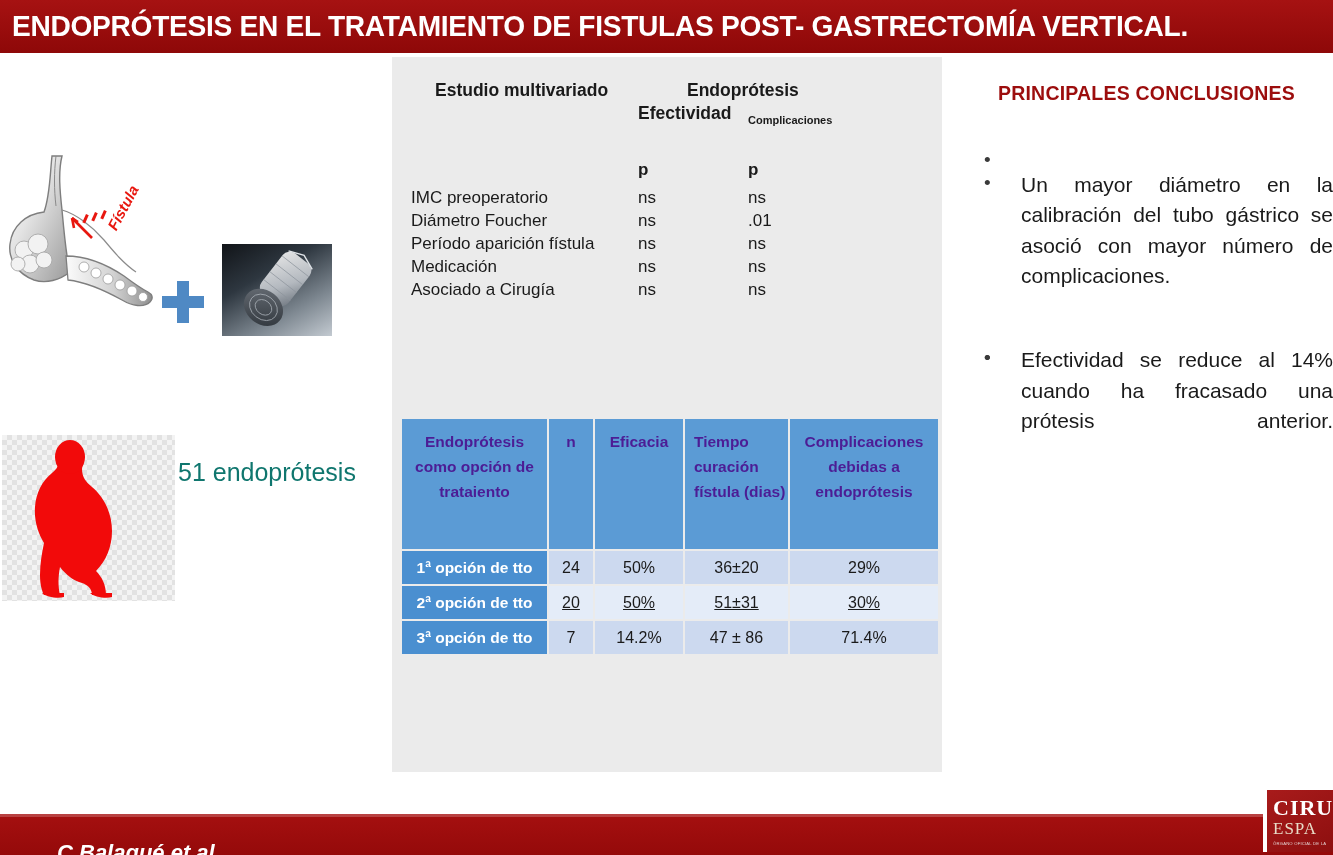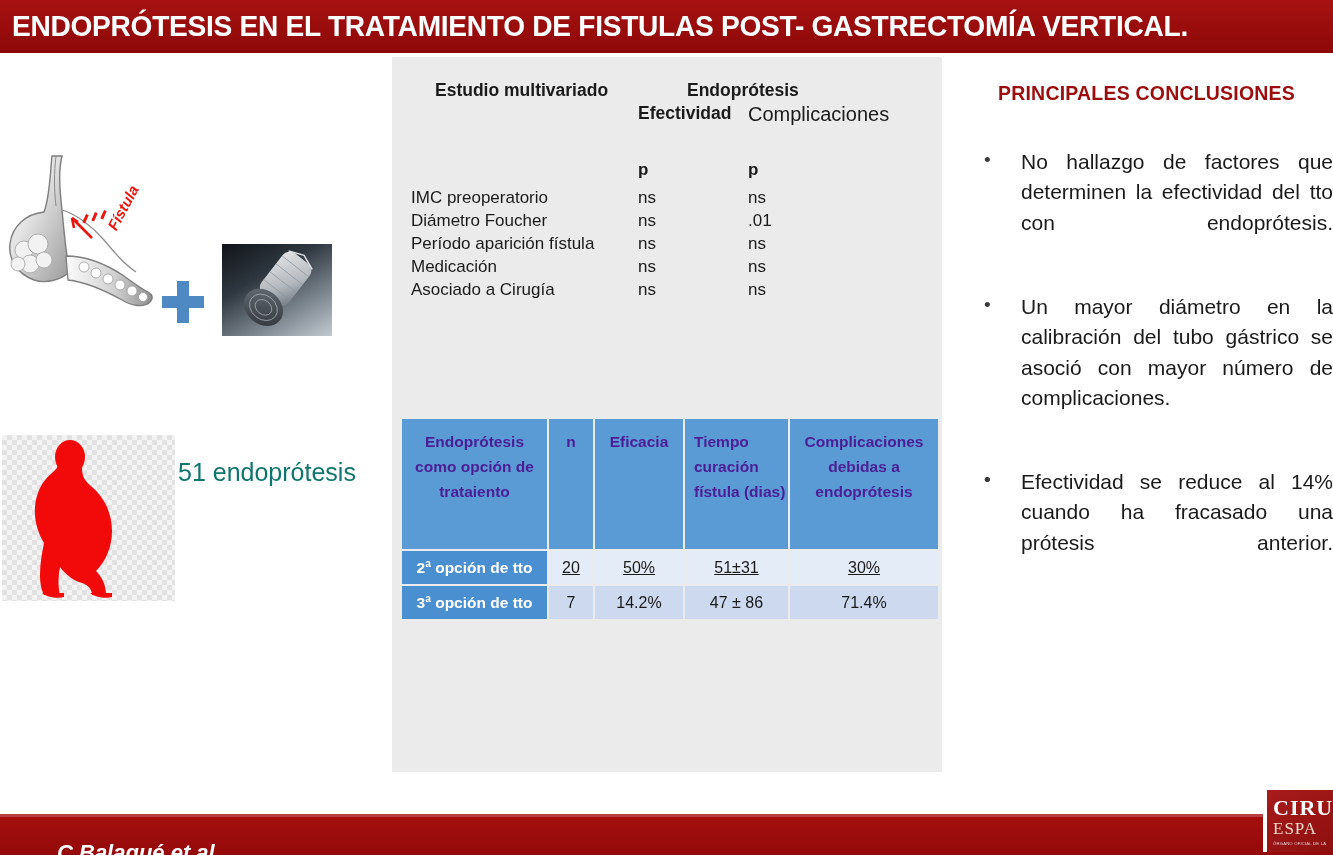--- a/index.html
+++ b/index.html
@@ -62,21 +62,21 @@
     position:absolute;left:178px;top:398px;width:210px;
     font-size:25px;color:#0f766e;line-height:1.42;
   }
 
   
   .mv{position:absolute;left:411px;top:80px;width:520px;color:#1a1a1a;}
   .mv-head{position:relative;height:56px;}
   .mv-title{position:absolute;left:0;top:0;font-size:17.5px;font-weight:bold;white-space:nowrap;margin-left:24px;}
   .mv-endo{position:absolute;left:276px;top:0;font-size:17.5px;font-weight:bold;white-space:nowrap;}
   .mv-eff{position:absolute;left:227px;top:23px;font-size:17.5px;font-weight:bold;white-space:nowrap;}
-  .mv-comp{position:absolute;left:337px;top:23px;font-size:20px;font-weight:normal;white-space:nowrap;}
+  .mv-comp{position:absolute;left:337px;top:34px;font-size:11px;font-weight:bold;white-space:nowrap;}
 
   .mv-prow{position:relative;height:28px;margin-top:24px;}
   .mv-prow .p1{position:absolute;left:227px;font-size:17px;font-weight:bold;}
   .mv-prow .p2{position:absolute;left:337px;font-size:17px;font-weight:bold;}
 
   .mv-row{position:relative;height:23px;}
   .mv-row .lbl{position:absolute;left:0;font-size:17px;white-space:nowrap;}
   .mv-row .c1{position:absolute;left:227px;font-size:17px;}
   .mv-row .c2{position:absolute;left:337px;font-size:17px;}
 
@@ -329,20 +329,27 @@
     <thead>
       <tr>
         <th class="hdr left-hdr">Endoprótesis como opción de trataiento</th>
         <th class="hdr colw-n">n</th>
         <th class="hdr">Eficacia</th>
         <th class="hdr lefted">Tiempo curación fístula (dias)</th>
         <th class="hdr">Complicaciones debidas a endoprótesis</th>
       </tr>
     </thead>
     <tbody>
+      <tr class="band-a">
+        <td class="rowlabel">1ª opción de tto</td>
+        <td class="cell">24</td>
+        <td class="cell">50%</td>
+        <td class="cell">36±20</td>
+        <td class="cell">29%</td>
+      </tr>
       <tr class="band-b">
         <td class="rowlabel">2ª opción de tto</td>
         <td class="cell">20</td>
         <td class="cell">50%</td>
         <td class="cell">51±31</td>
         <td class="cell">30%</td>
       </tr>
       <tr class="band-c">
         <td class="rowlabel">3ª opción de tto</td>
         <td class="cell">7</td>
@@ -351,21 +358,20 @@
         <td class="cell">71.4%</td>
       </tr>
     </tbody>
   </table>
 
   <div class="concl">
     <div class="concl-title">PRINCIPALES CONCLUSIONES</div>
     <div class="bullets">
       <div class="bullet">
         <span class="dot">•</span>
-        <span class="btxt">No hallazgo de factores que determinen la efectividad del tto con endoprótesis.</span>
       </div>
       <div class="bullet">
         <span class="dot">•</span>
         <span class="btxt">Un mayor diámetro en la calibración del tubo gástrico se asoció con mayor número de complicaciones.</span>
       </div>
       <div class="bullet">
         <span class="dot">•</span>
       </div>
       <div class="bullet">
         <span class="dot">•</span>

